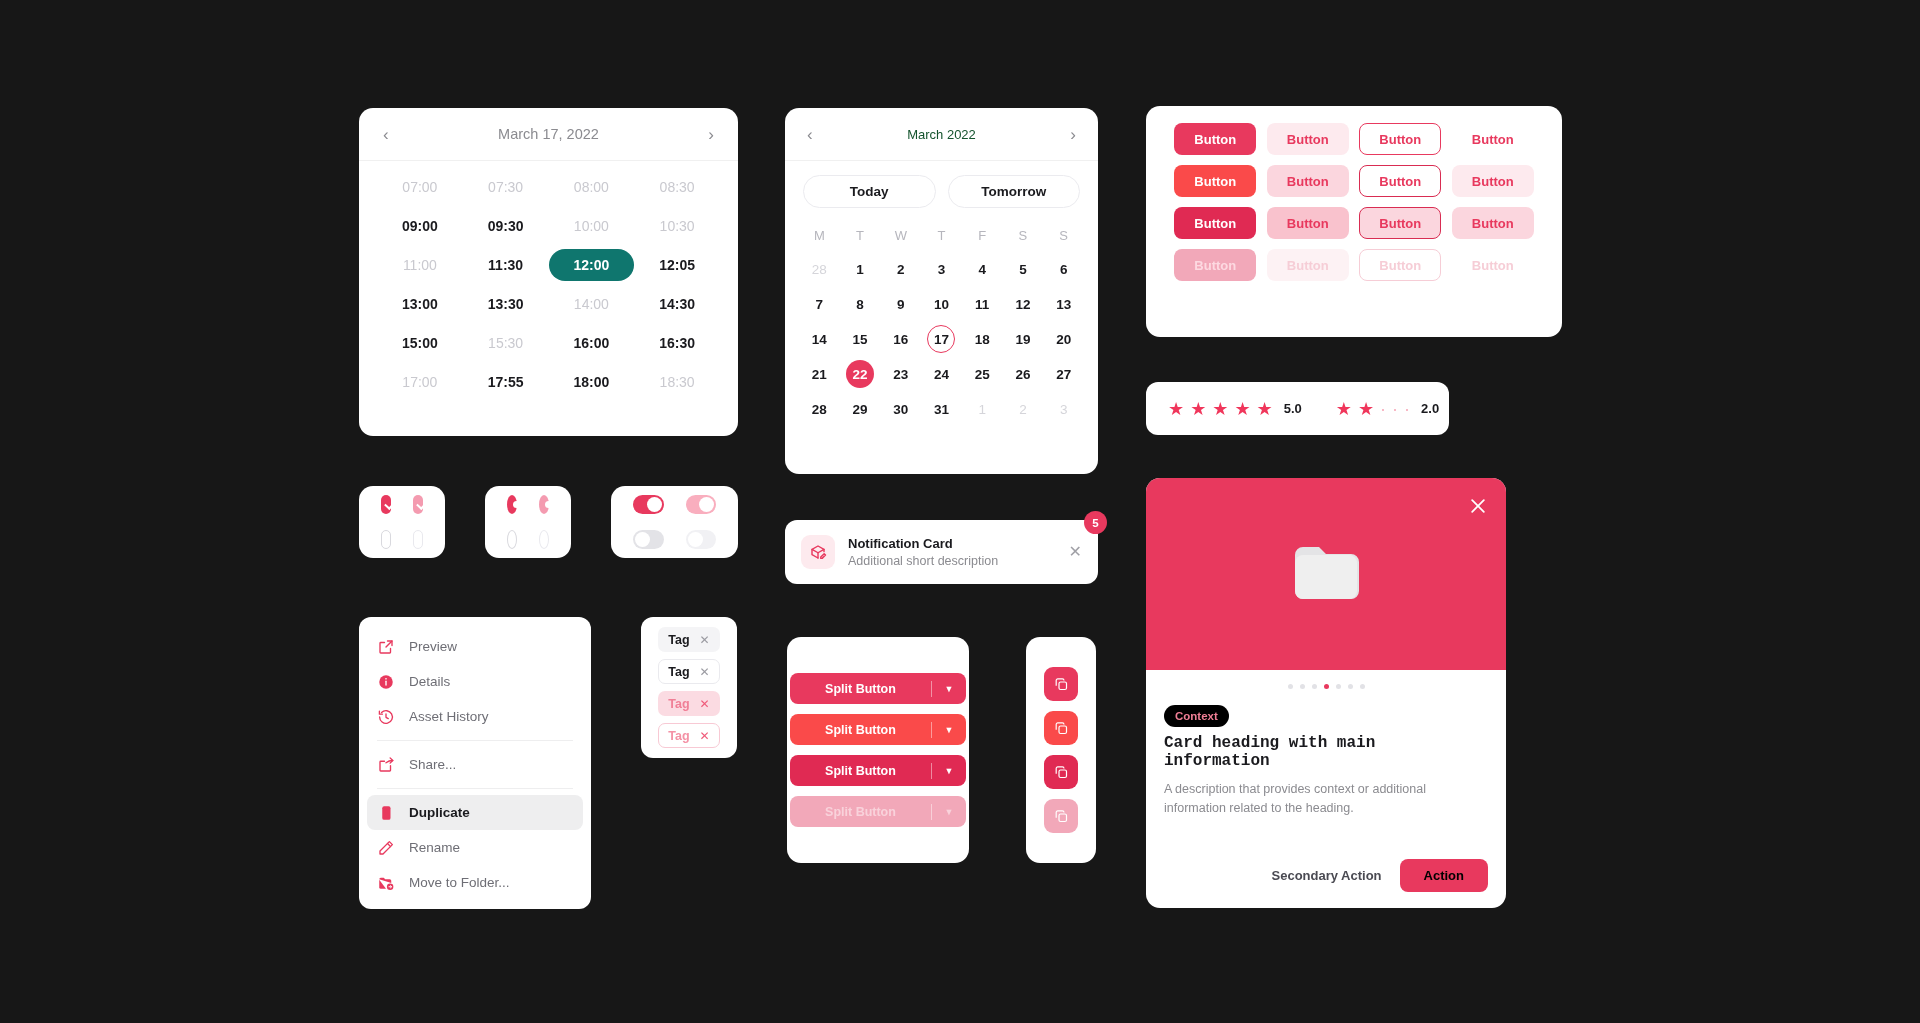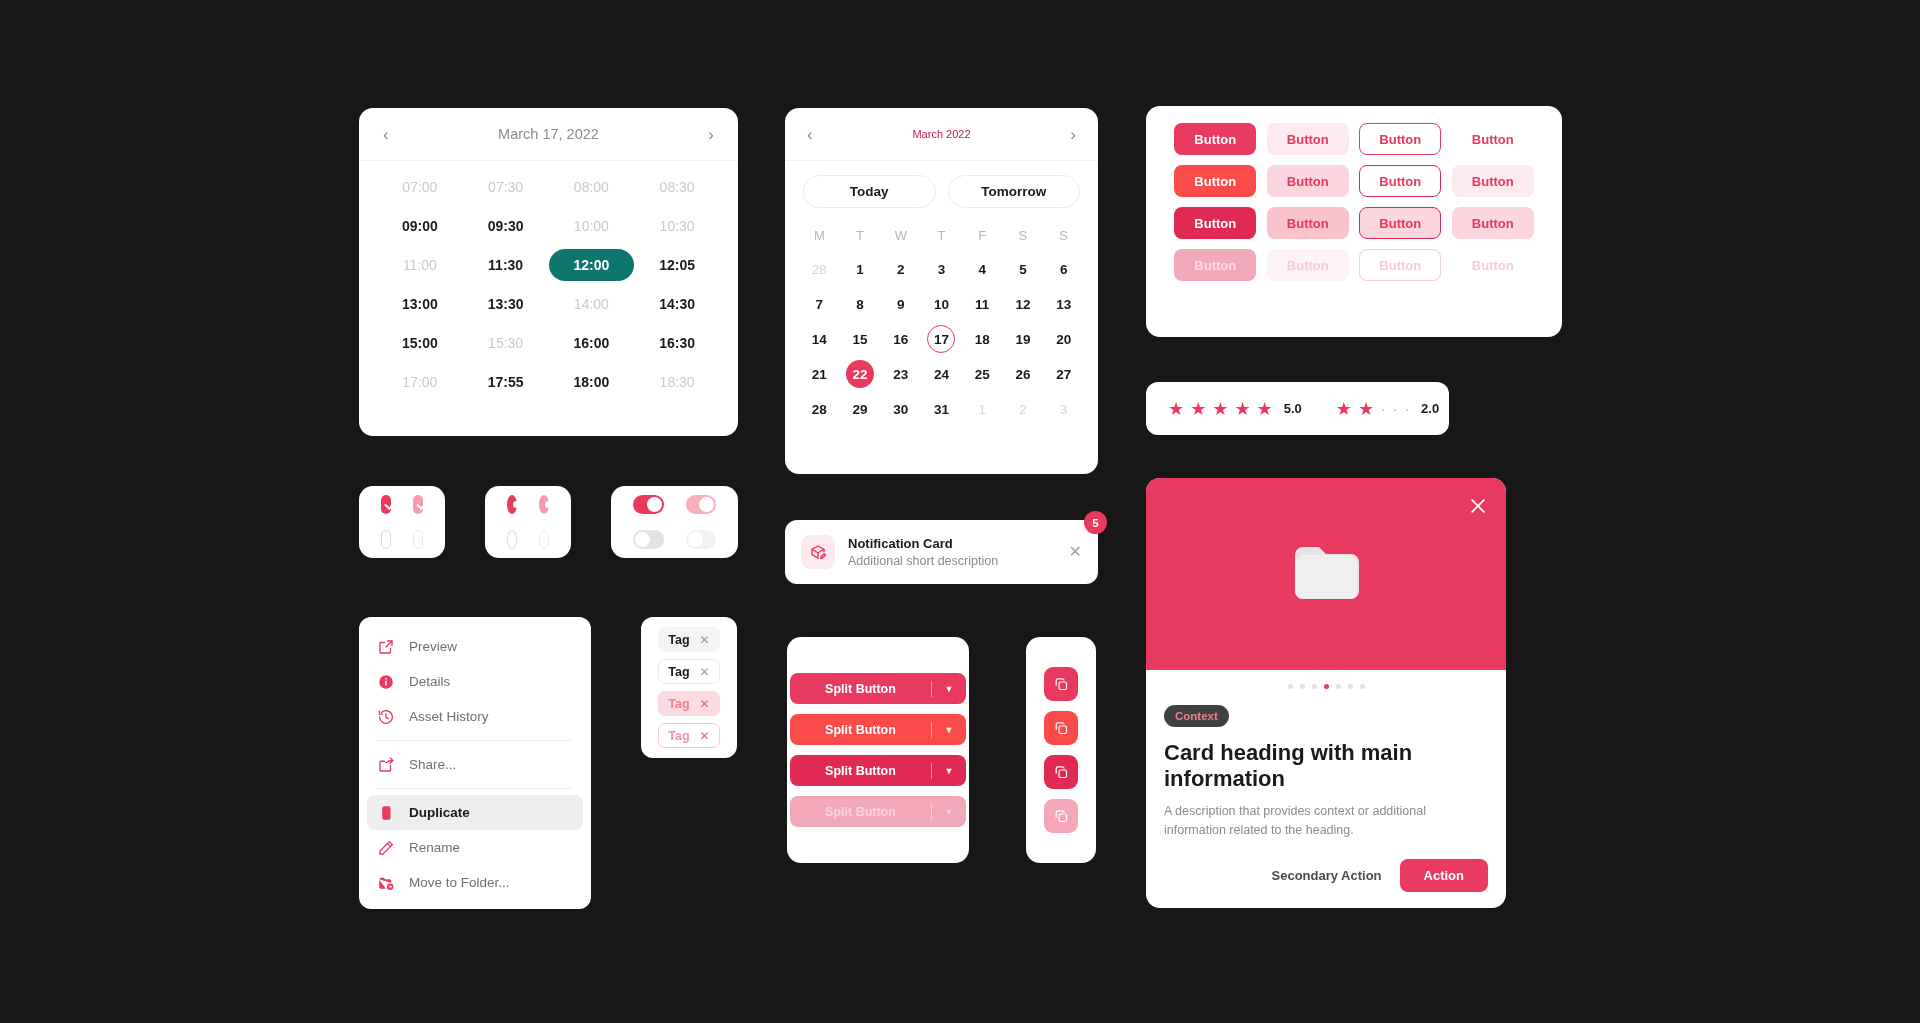--- a/index.html
+++ b/index.html
@@ -32,21 +32,21 @@
   .tp-off { color: #c9c9cf; }
   .tp-on { color: #1a1a1e; font-weight: bold; }
   .tp-sel { background: #0f766e; color: #fff; font-weight: bold; }
 
   
   #calendar { left: 785px; top: 108px; width: 313px; height: 366px; border-radius: 14px; }
   .cal-head {
     height: 53px; display: flex; align-items: center; justify-content: space-between;
     padding: 0 22px; border-bottom: 1px solid #f0f0f0;
   }
-  .cal-title { font-size: 11px; color: #be185d; }
+  .cal-title { font-size: 13px; color: #14532d; }
   .cal-quick { display: flex; gap: 12px; padding: 14px 18px 6px; }
   .cal-quick button {
     flex: 1; height: 33px; border-radius: 17px; border: 1px solid #ebebef;
     background: #fff; font-size: 13.5px; font-weight: bold; color: #1a1a1e;
     font-family: inherit; cursor: pointer;
   }
   .cal-grid {
     display: grid; grid-template-columns: repeat(7, 1fr);
     padding: 6px 14px 10px; row-gap: 3px; justify-items: center;
   }
@@ -227,29 +227,29 @@
   .mc-hero {
     height: 192px; background: #e8395e; position: relative;
     display: flex; align-items: center; justify-content: center;
   }
   .mc-close { position: absolute; right: 18px; top: 18px; cursor: pointer; }
   .mc-body { flex: 1; padding: 0 18px 16px; display: flex; flex-direction: column; }
   .mc-dots { display: flex; gap: 7px; justify-content: center; padding: 14px 0 16px; }
   .mc-dots i { width: 5px; height: 5px; border-radius: 50%; background: #e2e2e6; display: block; }
   .mc-dots i.on { background: #e8395e; }
   .mc-chip {
-    align-self: flex-start; background: #404040; color: #f07f96;
+    align-self: flex-start; background: #000000; color: #f07f96;
     font-size: 11.5px; font-weight: bold; padding: 5px 11px; border-radius: 11px;
   }
-  .mc-heading { font-size: 22px; font-weight: bold; color: #1a1a1e; margin: 13px 0 10px; }
+  .mc-heading { font-size: 16px; font-weight: bold; color: #1a1a1e; margin: 7px 0 10px; font-family: Liberation Mono, monospace; }
   .mc-desc { font-size: 12.5px; color: #8b8b90; line-height: 1.5; }
   .mc-actions { margin-top: auto; display: flex; align-items: center; justify-content: flex-end; gap: 18px; }
   .mc-secondary { font-size: 13px; font-weight: bold; color: #4a4a52; background: none; border: none;
                   font-family: inherit; cursor: pointer; }
-  .mc-action { background: #e8395e; color: #ffffff; border: none; border-radius: 8px;
+  .mc-action { background: #e8395e; color: #000000; border: none; border-radius: 8px;
                height: 33px; padding: 0 24px; font-size: 13px; font-weight: bold;
                font-family: inherit; cursor: pointer; }
 </style>
 </head>
 <body>
 
 <div class="stage">
 
   <div class="card" id="time-picker">
     <div class="tp-head">

